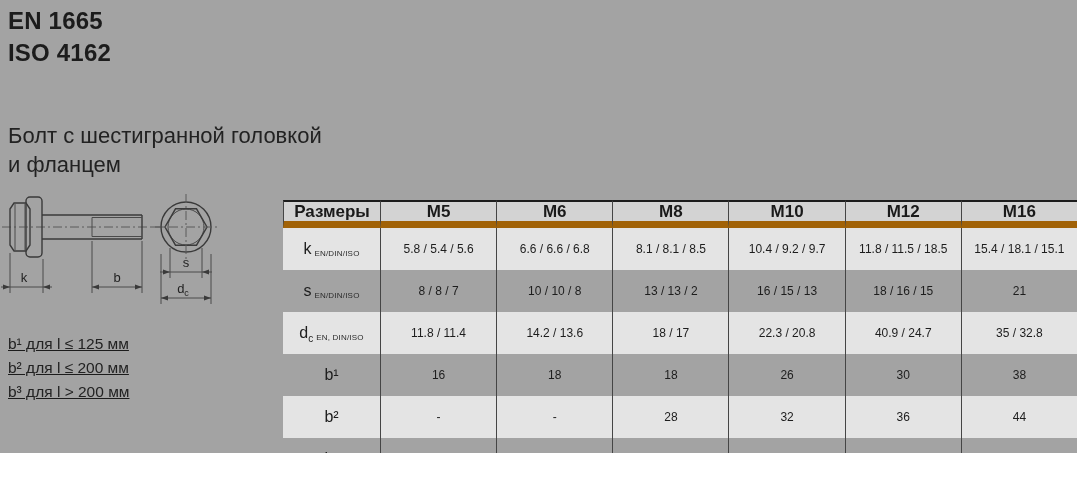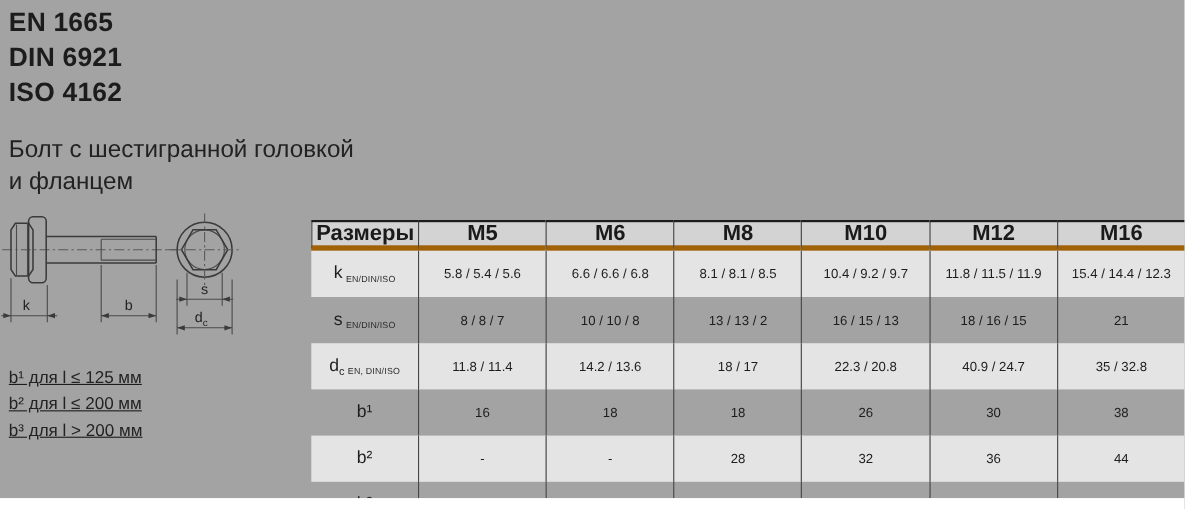--- a/index.html
+++ b/index.html
@@ -32,40 +32,39 @@
     position:absolute; left:283px; top:200px; width:794px;
     display:grid;
     grid-template-columns:97px repeat(6, 1fr);
     grid-template-rows:28px repeat(6, 42px);
   }
   .cell {
     display:flex; align-items:center; justify-content:center;
     white-space:nowrap; overflow:visible;
   }
   .th {
-    background:#d3d3d3; font-weight:bold; font-size:20px; color:#1a1a1a;
-    border-top:2px solid #1c1c1c; border-bottom:5px solid #a16207;
+    background:#d3d3d3; font-weight:bold; font-size:17px; color:#1a1a1a;
+    border-top:2px solid #1c1c1c; border-bottom:7px solid #a16207;
   }
   .th.first { border-left:1px solid #454545; }
   .vline { border-left:1.4px solid #454545; }
   .stripe { background:#e4e4e4; }
   .val { font-size:12px; color:#1d1d1d; }
   .lab-main { font-size:16px; color:#1d1d1d; }
   .lab-sub { font-size:8px; color:#2a2a2a; margin-left:3px; position:relative; top:4px; letter-spacing:0.2px;text-align:right; }
   .lab-subscript { font-size:10px; color:#1d1d1d; position:relative; top:5px; }
   .lab-sub:empty, .lab-subscript:empty { display:none; }
 </style>
 </head>
 <body>
 
 <div class="canvas">
 
   <div class="standards">
     <div>EN 1665</div>
-    <div>DIN 6921</div>
     <div>ISO 4162</div>
   </div>
 
   <div class="subtitle">
     <div>Болт с шестигранной головкой</div>
     <div>и фланцем</div>
   </div>
 
   <div class="drawing">
     <svg width="272" height="150" viewBox="0 0 272 150">
@@ -143,22 +142,22 @@
     <div class="cell th vline">M16</div>
 
     <div class="cell stripe">
       <span class="lab-main">k</span>
         <span class="lab-sub">EN/DIN/ISO</span>
     </div>
     <div class="cell stripe vline val">5.8 / 5.4 / 5.6</div>
     <div class="cell stripe vline val">6.6 / 6.6 / 6.8</div>
     <div class="cell stripe vline val">8.1 / 8.1 / 8.5</div>
     <div class="cell stripe vline val">10.4 / 9.2 / 9.7</div>
-    <div class="cell stripe vline val">11.8 / 11.5 / 11.9</div>
-    <div class="cell stripe vline val">15.4 / 14.4 / 12.3</div>
+    <div class="cell stripe vline val">11.8 / 11.5 / 18.5</div>
+    <div class="cell stripe vline val">15.4 / 18.1 / 15.1</div>
 
     <div class="cell">
       <span class="lab-main">s</span>
         <span class="lab-sub">EN/DIN/ISO</span>
     </div>
     <div class="cell vline val">8 / 8 / 7</div>
     <div class="cell vline val">10 / 10 / 8</div>
     <div class="cell vline val">13 / 13 / 2</div>
     <div class="cell vline val">16 / 15 / 13</div>
     <div class="cell vline val">18 / 16 / 15</div>

